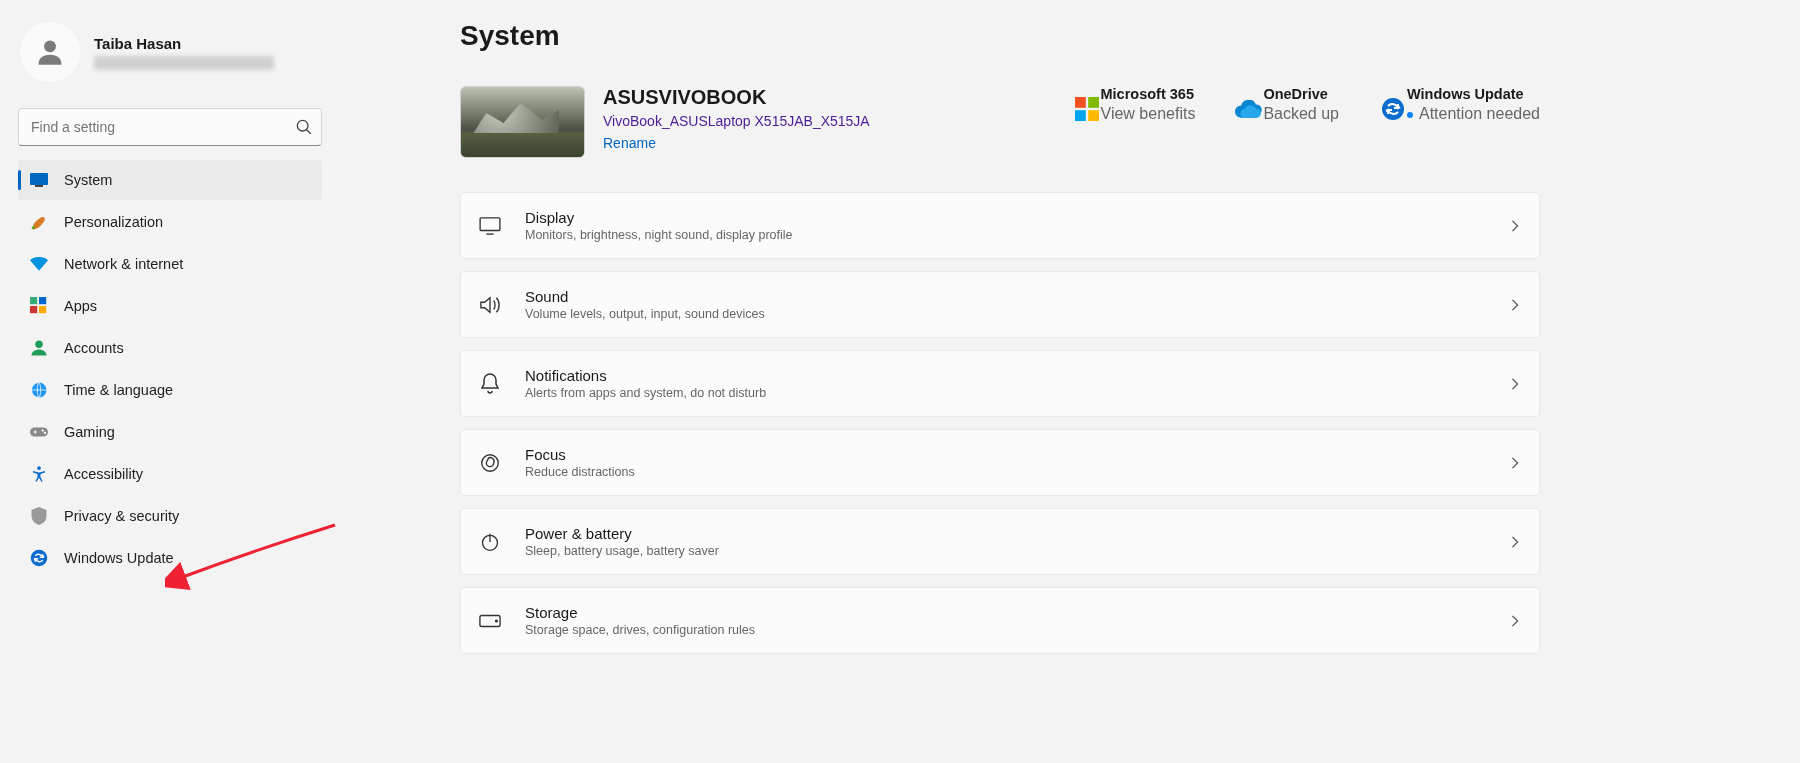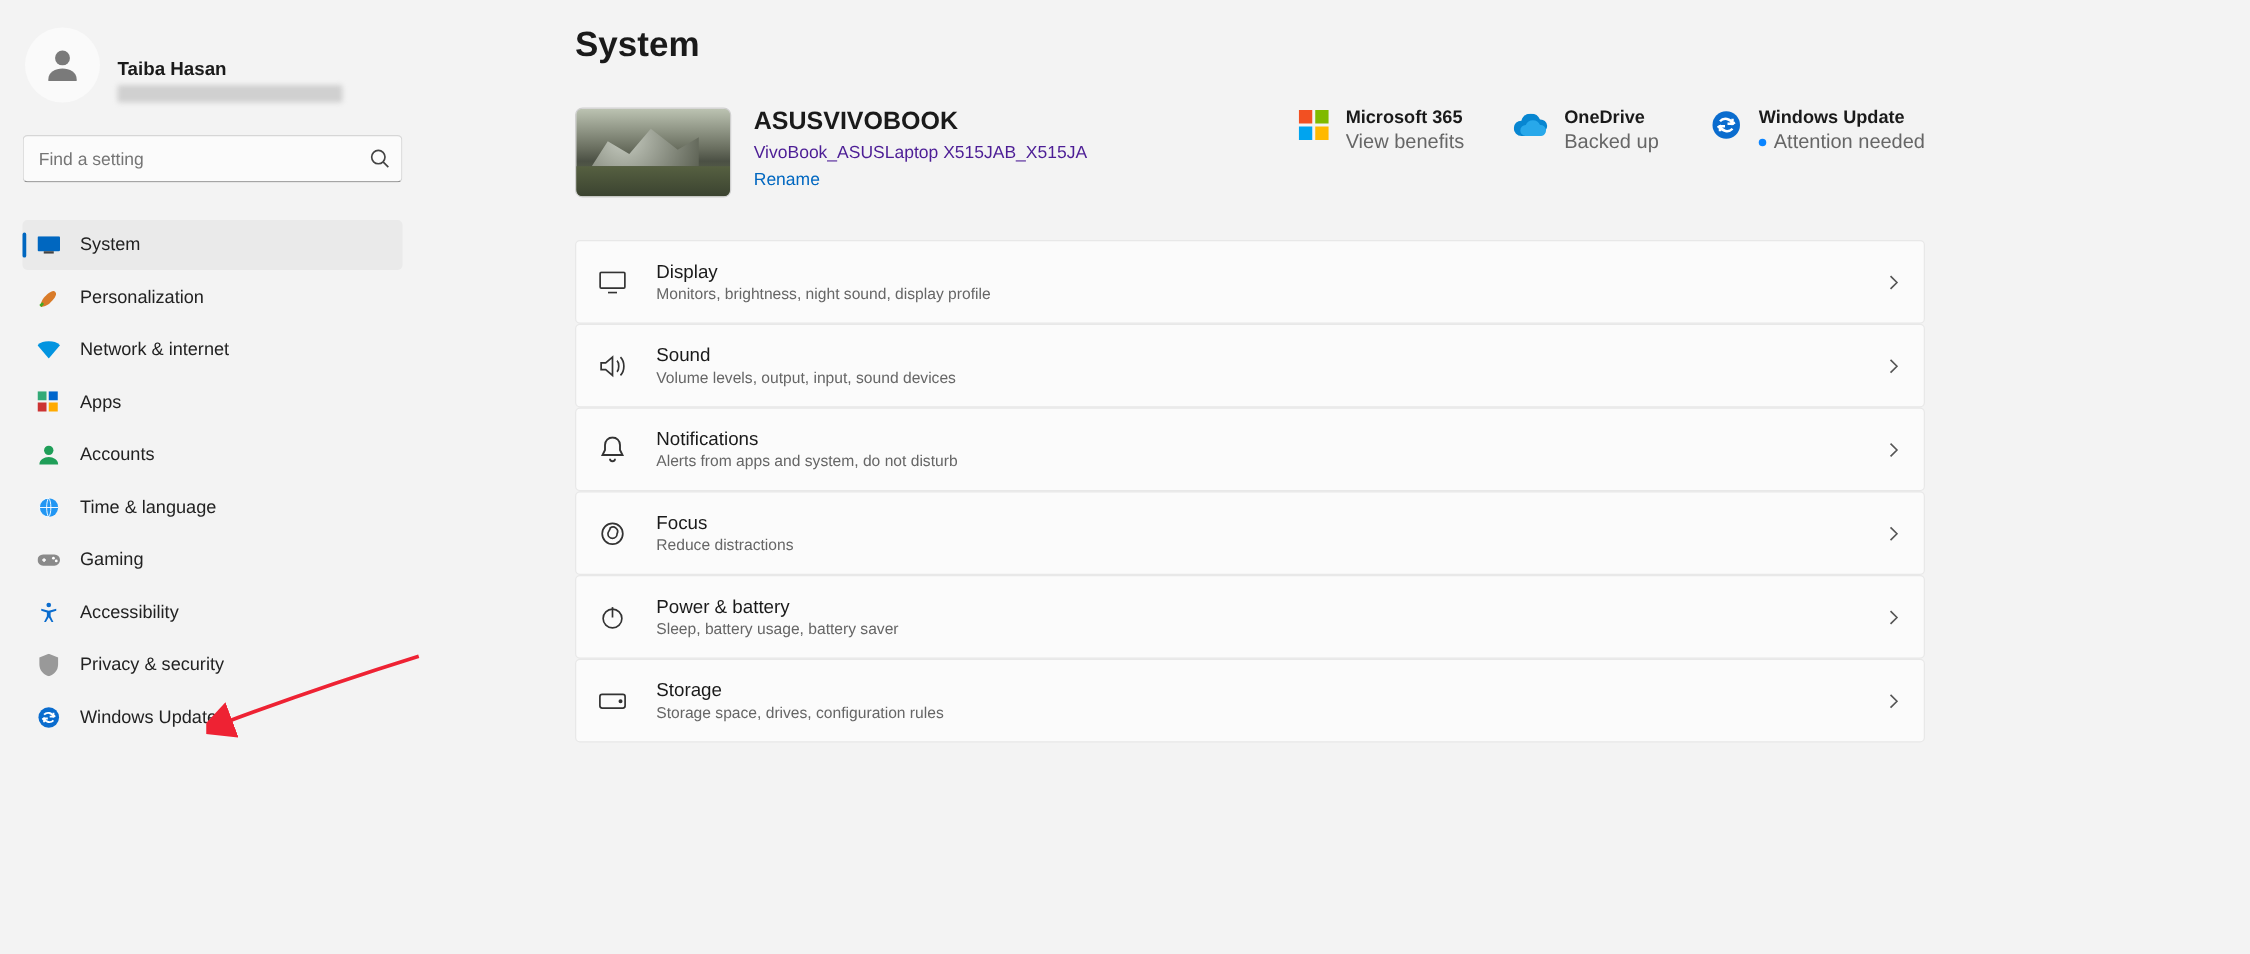--- a/index.html
+++ b/index.html
@@ -14,41 +14,41 @@
   }
   .app { display: flex; height: 100%; }
   .sidebar {
     width: 340px;
     padding: 18px 0 0 18px;
     display: flex;
     flex-direction: column;
   }
   .user-area {
     display: flex;
-    align-items: flex-end;
+    align-items: center;
     gap: 14px;
     padding: 4px 8px 12px 2px;
   }
   .avatar {
     width: 60px; height: 60px;
     border-radius: 50%;
     background: #fafafa;
     display: flex; align-items: center; justify-content: center;
   }
   .avatar svg { width: 34px; height: 34px; fill: #7a7a7a; }
   .user-name { font-weight: 600; font-size: 15px; }
   .user-sub {
     margin-top: 4px;
     width: 180px; height: 14px;
     background: #d0d0d0;
     filter: blur(2px);
     border-radius: 2px;
   }
   .search {
-    margin: 14px 18px 22px 0;
+    margin: 14px 18px 6px 0;
     position: relative;
   }
   .search input {
     width: 100%;
     padding: 10px 36px 10px 12px;
     border: 1px solid #d6d6d6;
     border-bottom: 1.5px solid #888;
     border-radius: 4px;
     background: #fbfbfb;
     font-size: 14px;
@@ -102,29 +102,29 @@
   .device-thumb::before{
     content:"";position:absolute;left:10%;top:18%;width:70%;height:48%;
     background: radial-gradient(circle at 30% 30%, #c7ccc1, #5e6355);
     clip-path: polygon(0% 100%, 15% 40%, 35% 70%, 55% 10%, 80% 60%, 100% 30%, 100% 100%);
   }
   .device-texts { padding-top: 0; }
   .device-name { font-size: 20px; font-weight: 600; }
   .device-model { font-size: 14px; color: #4c1d95; margin-top: 4px;}
   .rename-link { color: #0067c0; font-size: 14px; cursor: pointer; margin-top: 6px; display:inline-block;}
   .quick-links { display: flex; gap: 40px; align-items:flex-start; }
-  .ql { display: flex; gap: 12px; align-items:flex-start; cursor:pointer; }
+  .ql { display: flex; align-items:flex-end; cursor:pointer; }
   .ql-icon { width: 28px; height:28px; display:flex; align-items:center; justify-content:center; }
   .ql-title { font-weight: 600; font-size: 14.5px; }
   .ql-sub { font-size: 16px; color: #666; margin-top:3px; }
   .ql-sub.dot::before{
     content:""; display:inline-block; width:6px;height:6px;border-radius:50%;
     background:#0a84ff; margin-right:6px; vertical-align:middle;
   }
-  .cards { display:flex; flex-direction:column; gap:0; }
+  .cards { display:flex; flex-direction:column; gap:12px; }
   .card {
     background: #fbfbfb;
     border: 1px solid #e8e8e8;
     border-radius: 4px;
     padding: 16px 18px;
     display:flex; align-items:center;
     gap: 24px;
     cursor:pointer;
   }
   .card-icon { width: 22px; height:22px; display:flex;align-items:center;justify-content:center; color:#333;}

